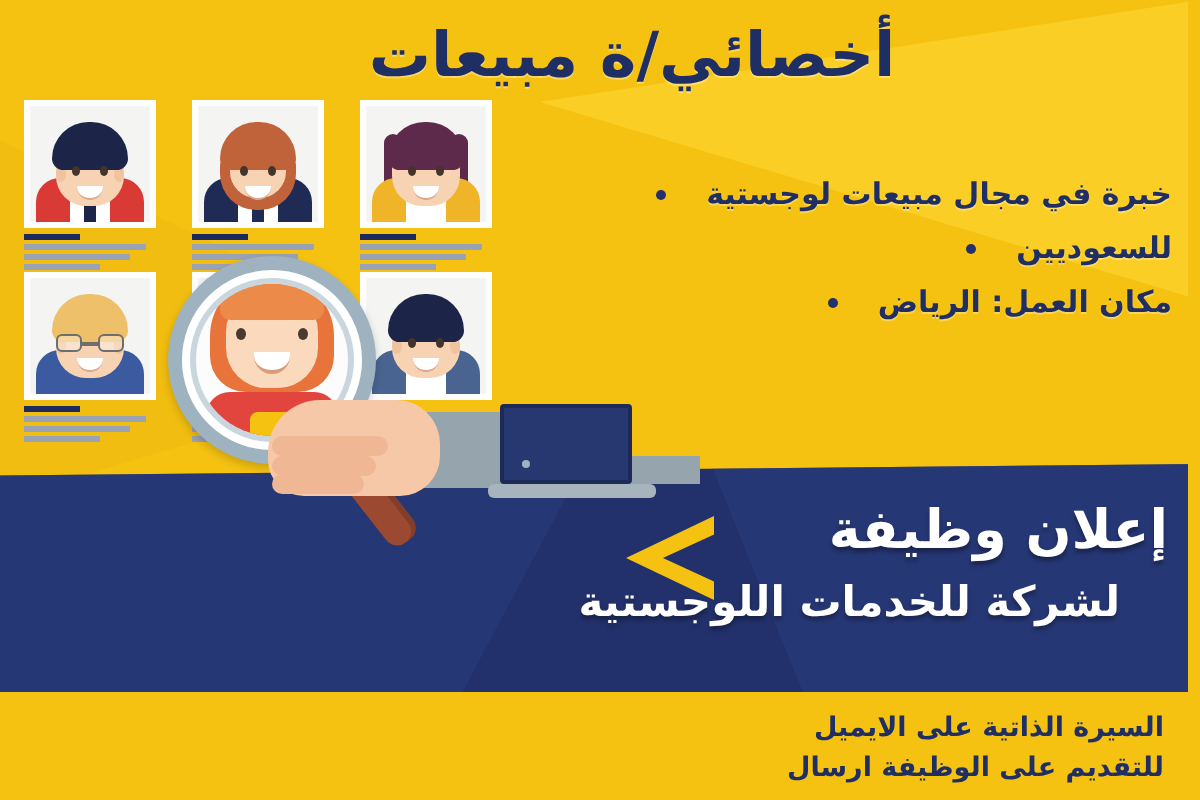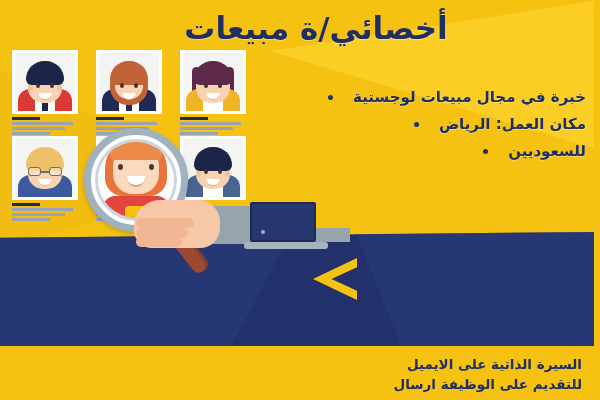--- a/index.html
+++ b/index.html
@@ -216,25 +216,25 @@
   </div>
 
   <div class="title">أخصائي/ة مبيعات</div>
 
   <div class="bullets">
     <div class="bullet">
       <span class="btxt">خبرة في مجال مبيعات لوجستية</span>
       <span class="dot"></span>
     </div>
     <div class="bullet">
+      <span class="btxt">للسعوديين</span>
+      <span class="dot"></span>
+    </div>
+    <div class="bullet">
       <span class="btxt">مكان العمل: الرياض</span>
-      <span class="dot"></span>
-    </div>
-    <div class="bullet">
-      <span class="btxt">للسعوديين</span>
       <span class="dot"></span>
     </div>
   </div>
 
   <div class="grid">
 
     <div class="card" style="left:0px;top:0px;">
       <div class="photo">
         <div class="av">
           <div class="body" style="background:#D93A36"></div>
@@ -403,21 +403,23 @@
       <div class="fing f3"></div>
   </div>
 
   <div class="laptop">
     <div class="screen">
         <div class="dot"></div>
       </div>
     <div class="base"></div>
   </div>
 
+  <div class="ad-line">إعلان وظيفة</div>
   <div class="arrow"></div>
+  <div class="company-line">لشركة للخدمات اللوجستية</div>
 
   <div class="edge-right"></div>
 
   <div class="footer">
     <div class="apply">
       <div>السيرة الذاتية على الايميل</div>
       <div>للتقديم على الوظيفة ارسال</div>
     </div>
   </div>
 

